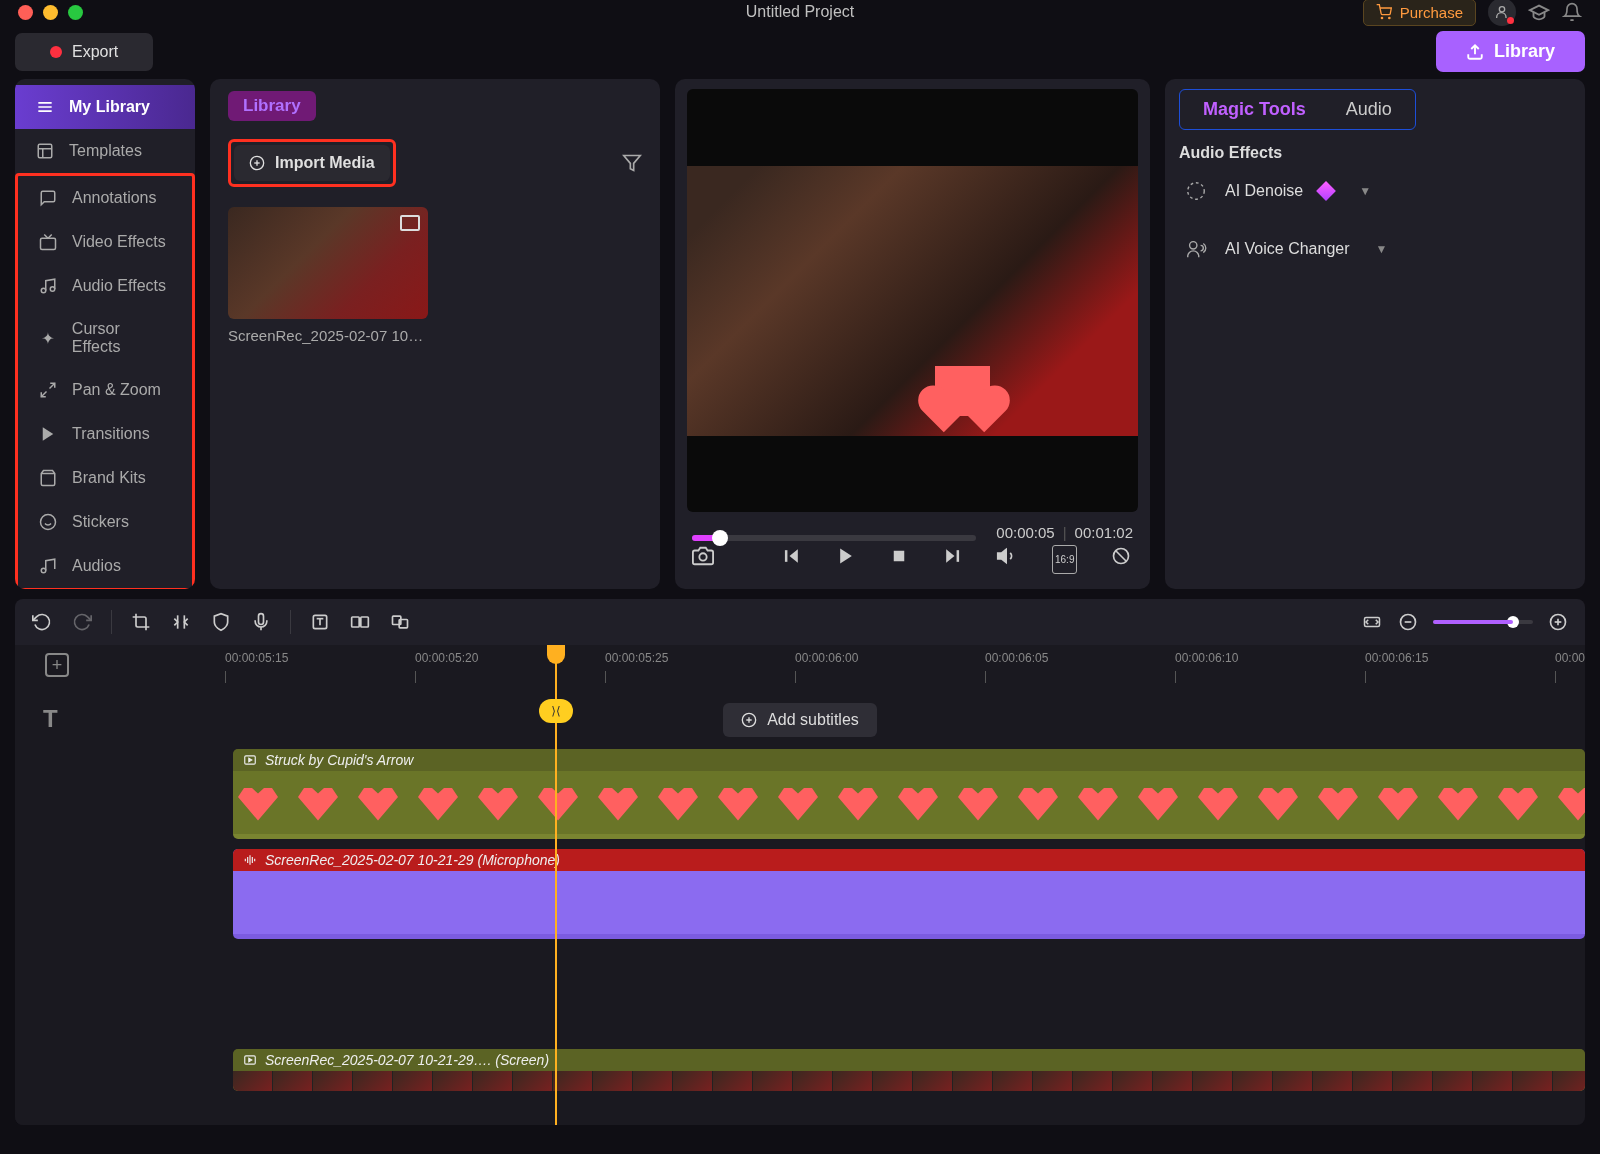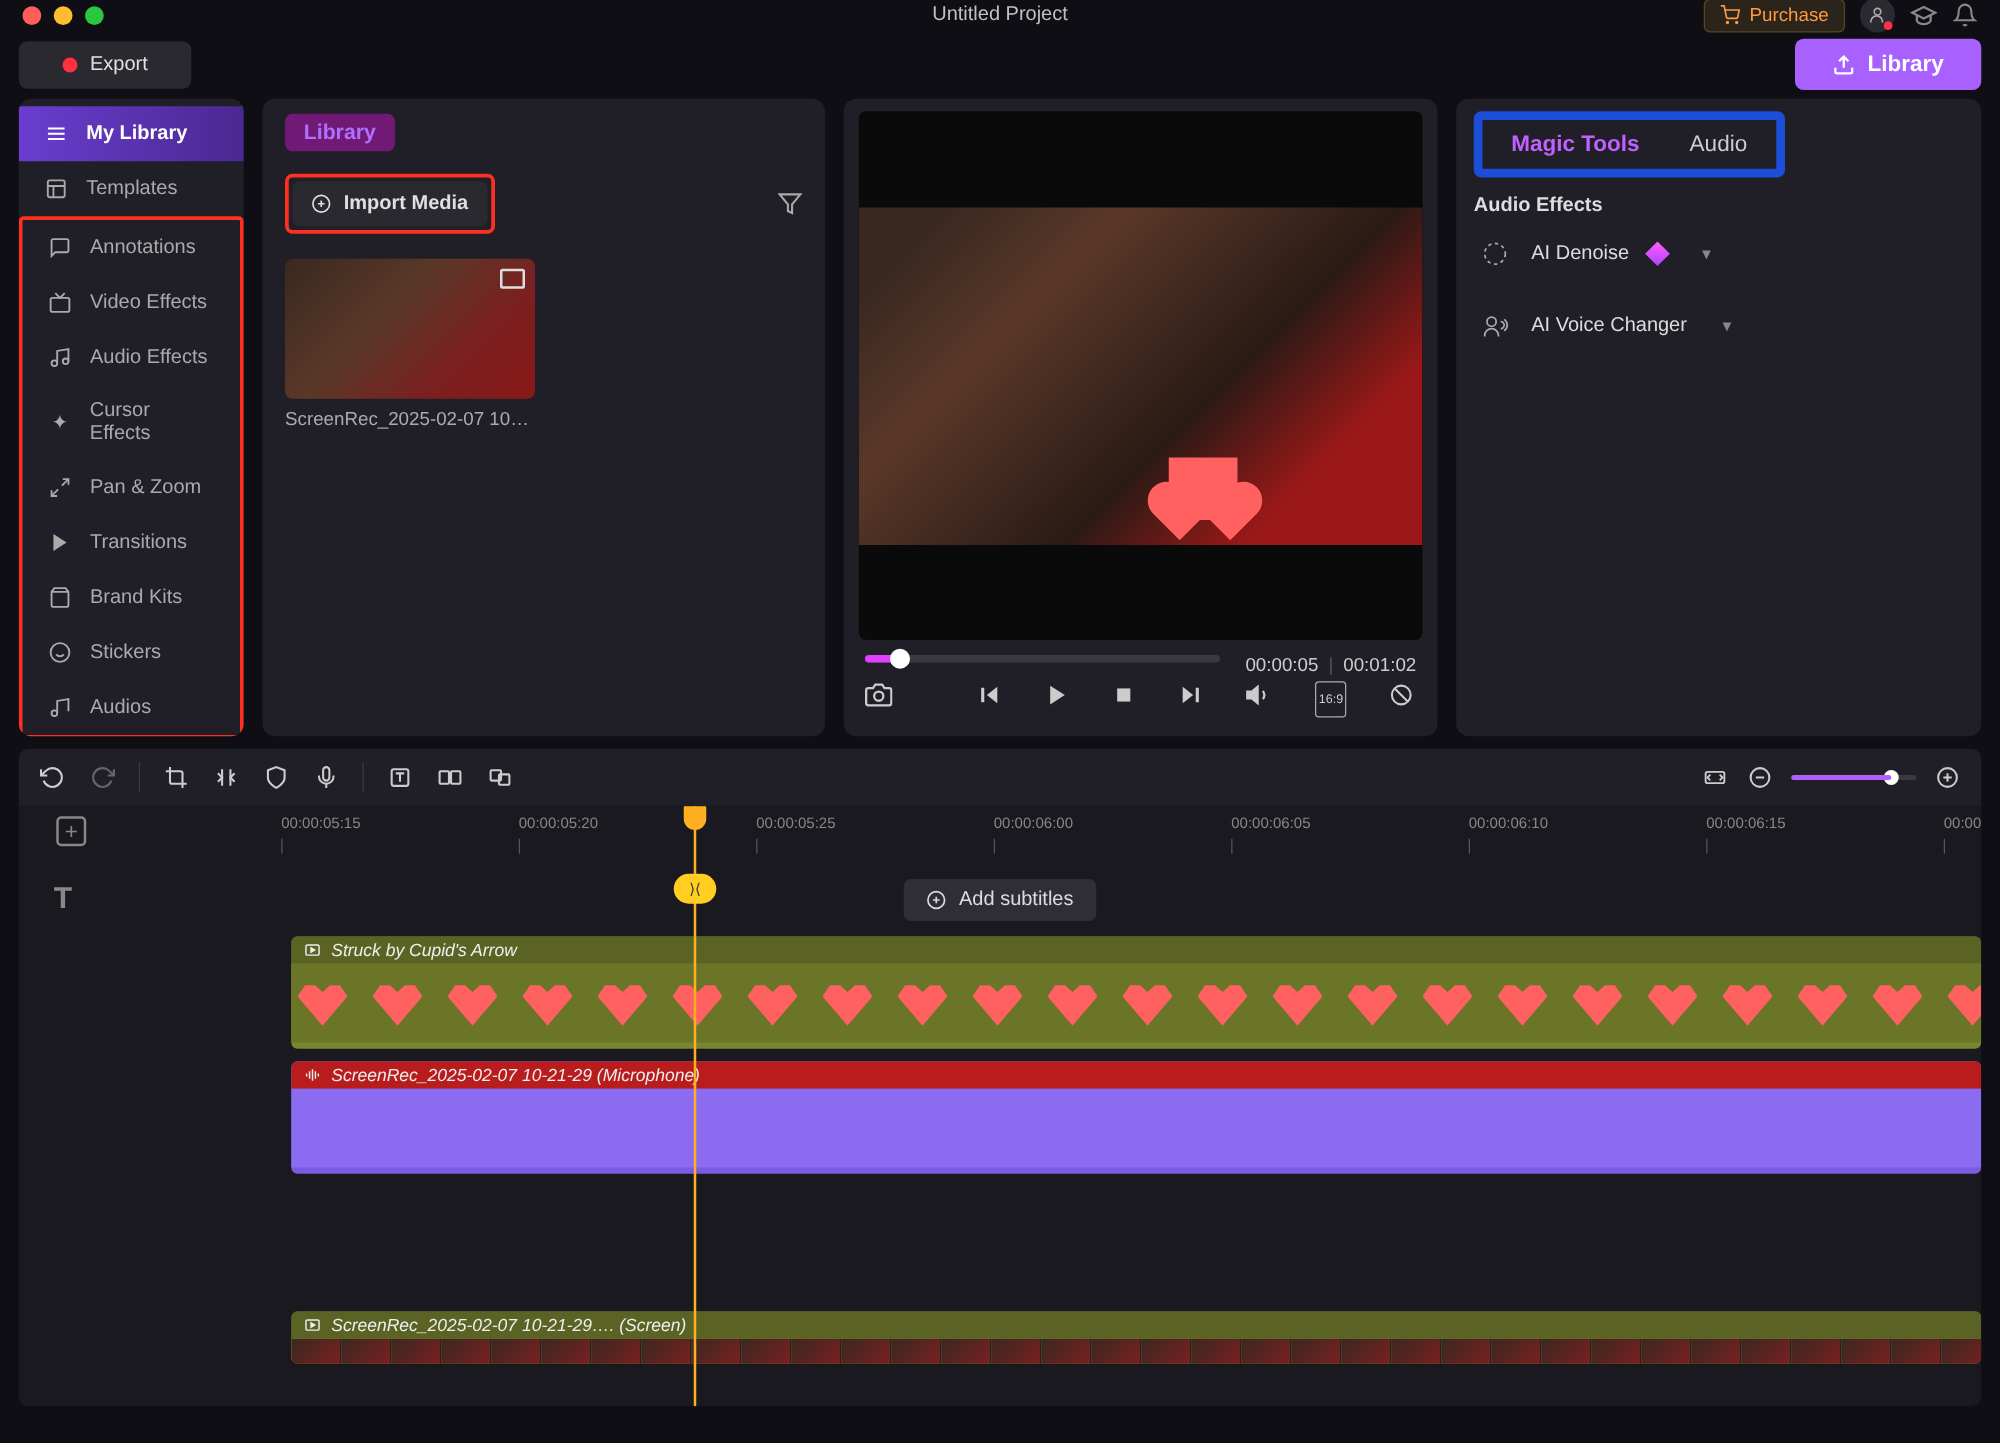--- a/index.html
+++ b/index.html
@@ -39,32 +39,32 @@
 .media-name { font-size: 15px; color: #aaa; margin-top: 8px; white-space: nowrap; overflow: hidden; text-overflow: ellipsis; }
 .preview-panel { width: 475px; background: #201f28; border-radius: 10px; padding: 10px 12px; display: flex; flex-direction: column; }
 .preview-video { flex: 1; background: #0a0a0a; border-radius: 6px; display: flex; align-items: center; justify-content: center; position: relative; overflow: hidden; }
 .preview-frame { width: 100%; height: 270px; background: linear-gradient(135deg, #3a2820 10%, #5a3828 30%, #2a1a15 60%, #9a1818 80%); position: relative; }
 .preview-heart { position: absolute; bottom: 15px; left: 55%; width: 65px; height: 55px; }
 .heart-shape { width: 55px; height: 50px; background: #ff6060; position: relative; }
 .heart-shape::before, .heart-shape::after { content: ''; position: absolute; width: 30px; height: 45px; background: #ff6060; border-radius: 30px 30px 0 0; }
 .heart-shape::before { left: 28px; transform: rotate(45deg); transform-origin: 0 100%; }
 .heart-shape::after { left: 0; transform: rotate(-45deg); transform-origin: 100% 100%; }
 .preview-controls { padding: 12px 5px 5px; }
-.seekbar { display: flex; align-items: flex-start; gap: 20px; }
+.seekbar { display: flex; align-items: flex-end; gap: 20px; }
 .seekbar-track { flex: 1; height: 6px; background: #3a3940; border-radius: 3px; position: relative; }
 .seekbar-fill { position: absolute; left: 0; top: 0; height: 100%; width: 10%; background: #e040ff; border-radius: 3px; }
 .seekbar-thumb { position: absolute; left: 10%; top: 50%; transform: translate(-50%, -50%); width: 16px; height: 16px; background: #fff; border-radius: 50%; }
 .time-display { font-size: 15px; color: #ccc; }
 .time-sep { color: #555; margin: 0 8px; }
 .player-buttons { display: flex; gap: 34px; margin-top: 4px; }
 .player-buttons .spacer { flex: 1; }
 .player-btn { color: #ccc; cursor: pointer; width: 22px; height: 22px; display: flex; align-items: center; justify-content: center; }
 .fit-btn { background: #2a2930; border-radius: 5px; padding: 6px 14px; display: flex; align-items: center; gap: 8px; cursor: pointer; font-size: 15px; }
 .props-panel { flex: 1; background: #201f28; border-radius: 10px; padding: 10px 14px; }
-.props-tabs { display: flex; gap: 0; border: 7px solid #1d4ed8; border-radius: 6px; width: fit-content; padding: 3px; }
+.props-tabs { display: flex; gap: 0; border: 1px solid #1d4ed8; border-radius: 6px; width: fit-content; padding: 3px; }
 .props-tab { padding: 6px 20px; font-size: 18px; cursor: pointer; color: #ccc; }
 .props-tab.active { color: #c060ff; font-weight: 600; }
 .props-section-title { font-size: 16px; color: #ddd; margin-top: 14px; font-weight: 600; }
 .effect-row { display: flex; align-items: center; gap: 16px; padding: 16px 4px; }
 .effect-icon { width: 26px; height: 26px; display: flex; align-items: center; justify-content: center; color: #aaa; }
 .effect-label { font-size: 16px; color: #ddd; flex: 0 0 auto; }
 .diamond { width: 14px; height: 14px; transform: rotate(45deg); background: linear-gradient(135deg, #ff60ff, #b040ff); }
 .chevron-sm { color: #888; font-size: 12px; margin-left: 10px; }
 .toggle { margin-left: auto; width: 40px; height: 22px; background: #3a3940; border-radius: 11px; position: relative; cursor: pointer; }
 .toggle::after { content: ''; position: absolute; left: 3px; top: 3px; width: 16px; height: 16px; background: #888; border-radius: 50%; }

